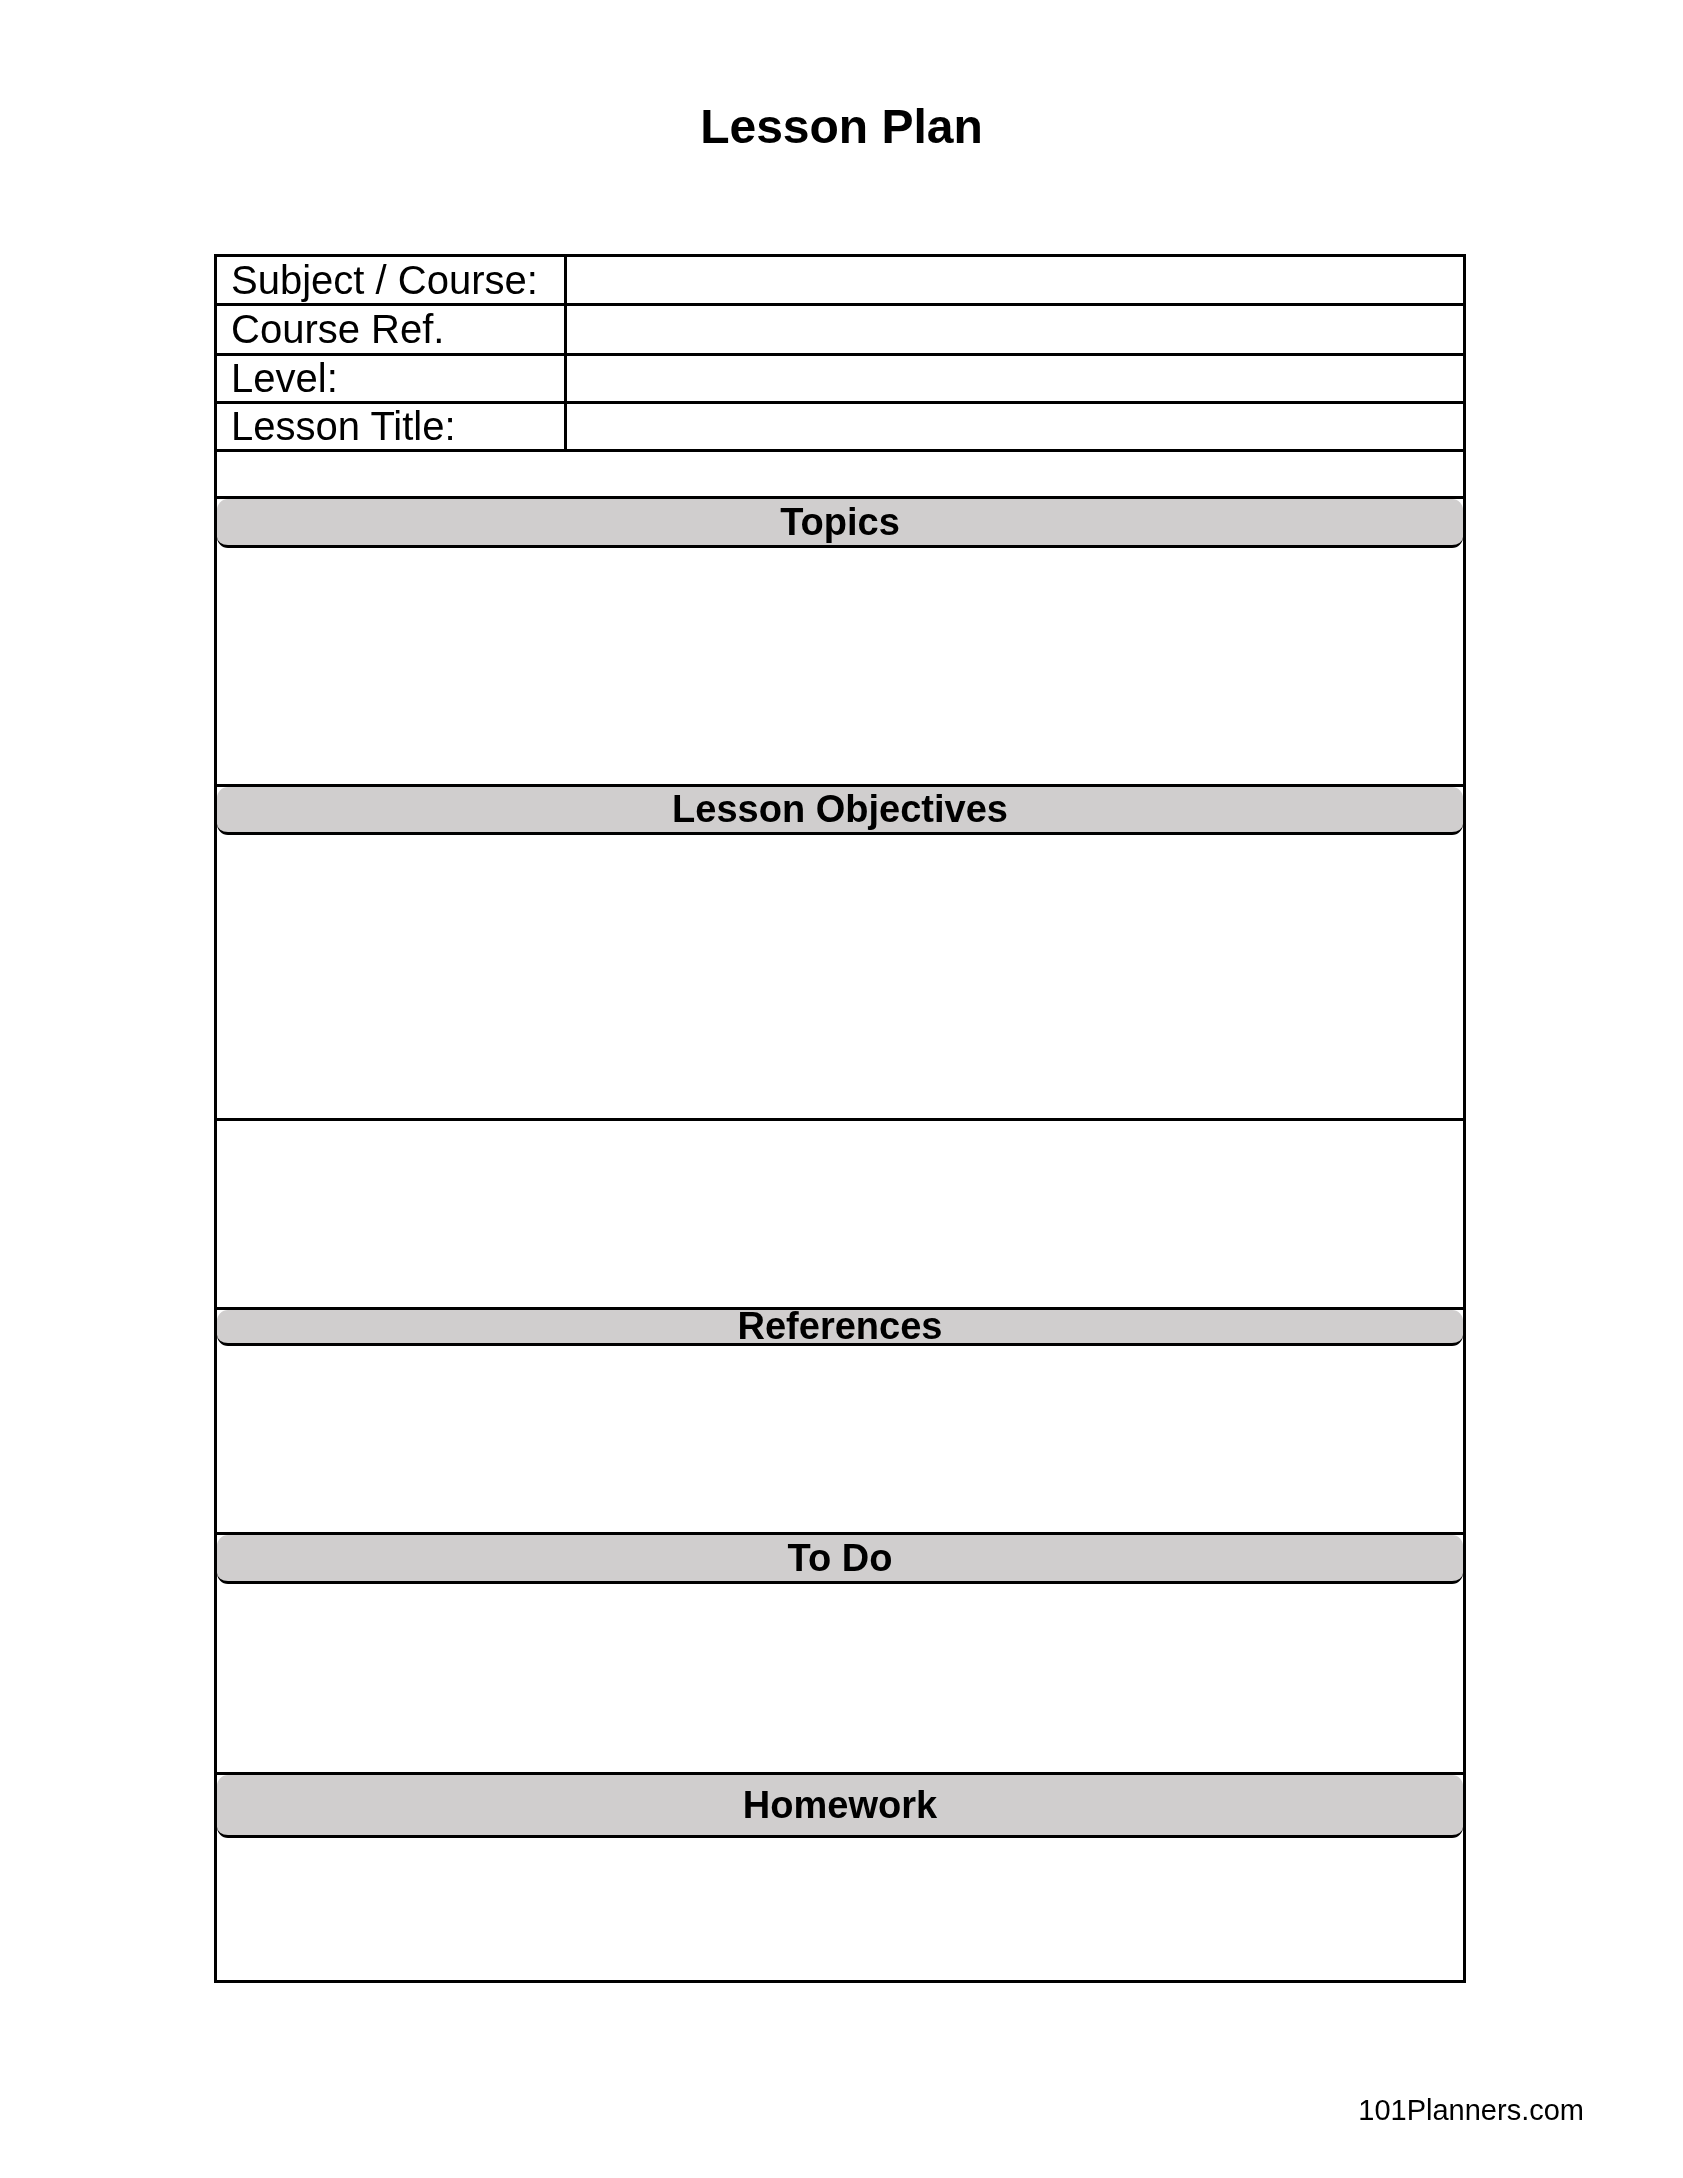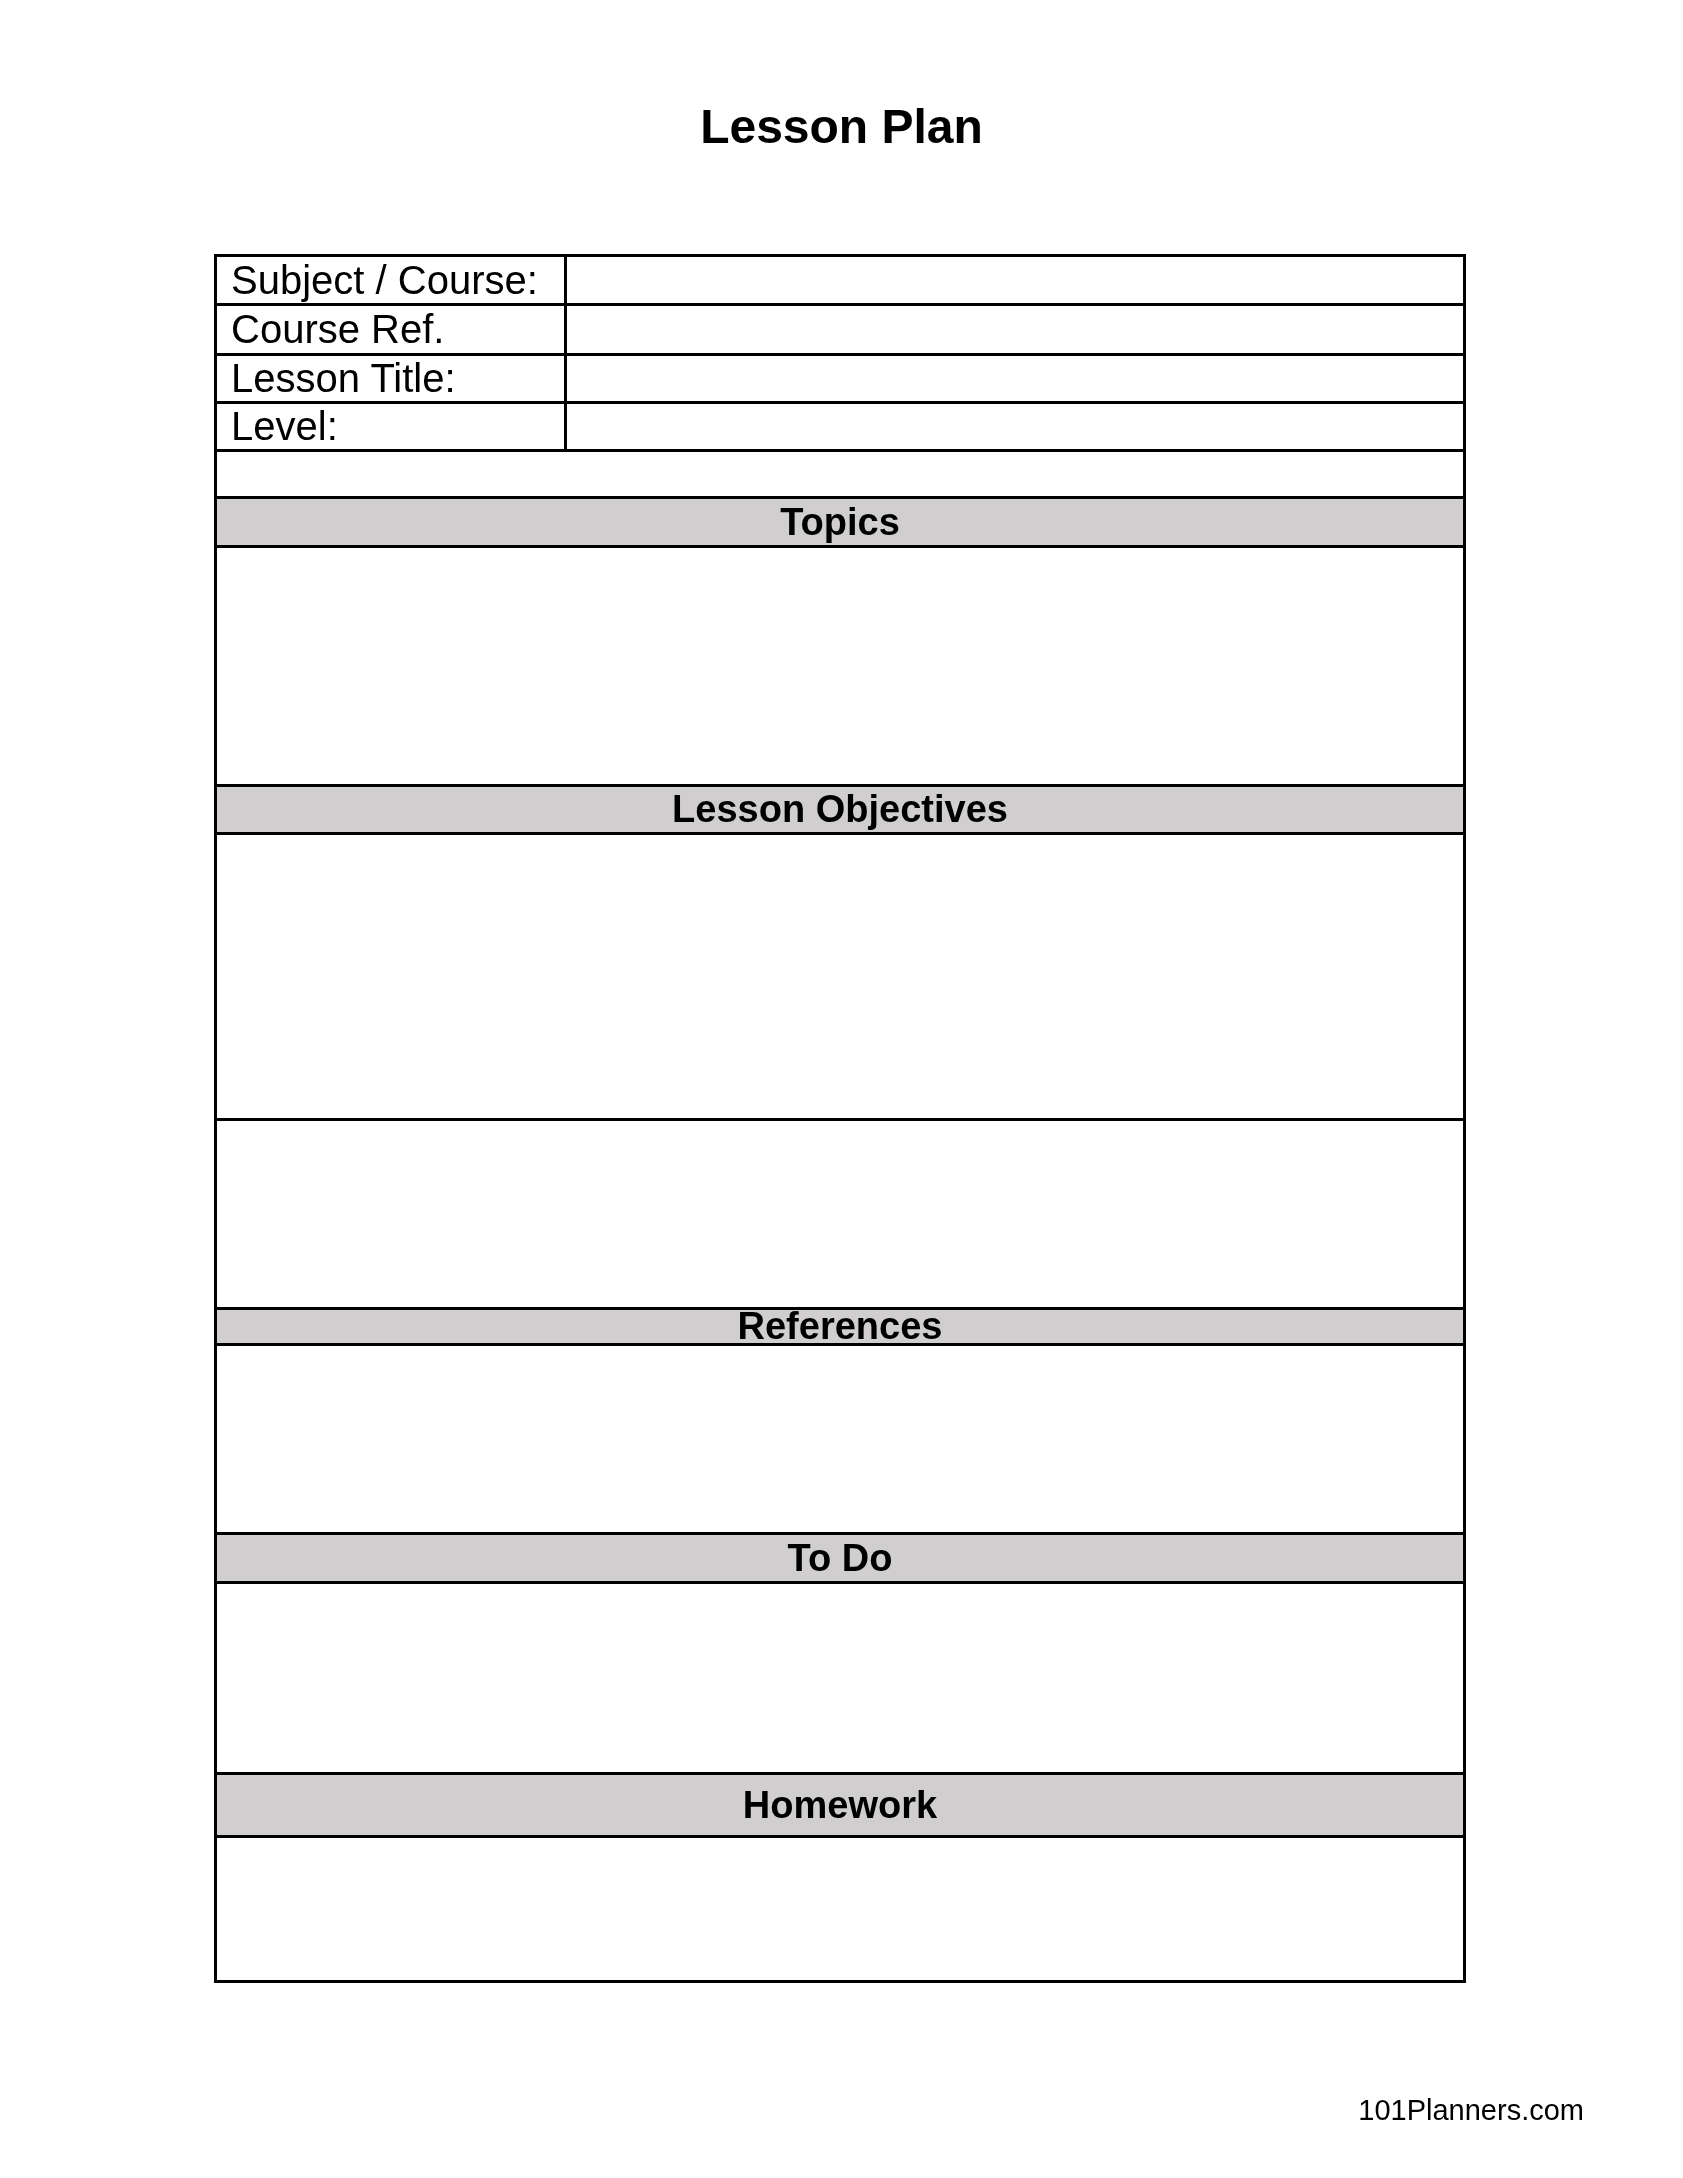--- a/index.html
+++ b/index.html
@@ -61,20 +61,21 @@
     box-sizing: border-box;
     border-bottom: 3px solid #000000;
     background: #d0cece;
     font-size: 38px;
     font-weight: bold;
     color: #000000;
     text-align: center;
     display: flex;
     align-items: center;
     justify-content: center;
+    border-radius: 11px;
   }
   .section-content {
     box-sizing: border-box;
     border-bottom: 3px solid #000000;
     background: #ffffff;
   }
   .section-content:last-child { border-bottom: none; }
   .spacer-row {
     box-sizing: border-box;
     border-bottom: 3px solid #000000;
@@ -100,25 +101,25 @@
 
     <div class="row" style="height:49px">
       <div class="info-label">Subject / Course:</div>
       <div class="info-value"></div>
     </div>
     <div class="row" style="height:50px">
       <div class="info-label">Course Ref.</div>
       <div class="info-value"></div>
     </div>
     <div class="row" style="height:48px">
-      <div class="info-label">Lesson Title:</div>
+      <div class="info-label">Level:</div>
       <div class="info-value"></div>
     </div>
     <div class="row" style="height:48px">
-      <div class="info-label">Level:</div>
+      <div class="info-label">Lesson Title:</div>
       <div class="info-value"></div>
     </div>
 
     <div class="spacer-row" style="height:47px"></div>
 
     <div class="section-header" style="height:49px">Topics</div>
     <div class="section-content" style="height:239px"></div>
 
     <div class="section-header" style="height:48px">Lesson Objectives</div>
     <div class="section-content" style="height:286px"></div>

